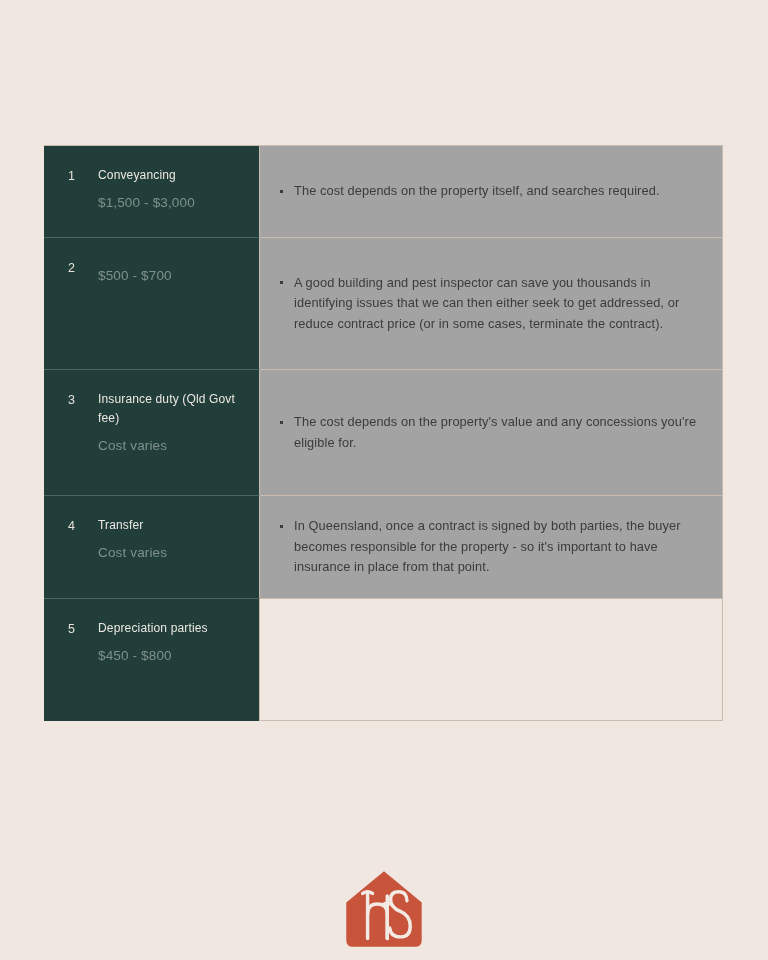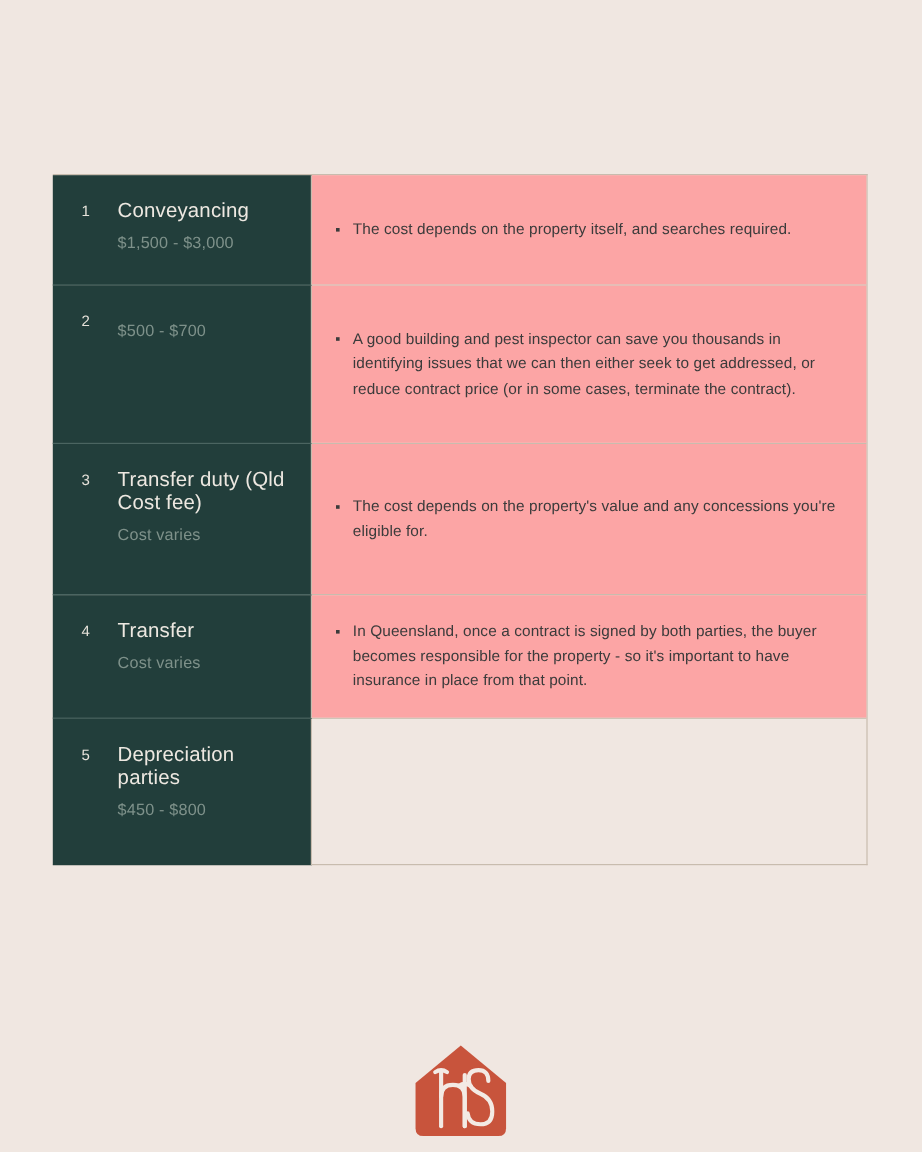--- a/index.html
+++ b/index.html
@@ -59,36 +59,36 @@
     font-size: 12.5px;
     line-height: 19px;
     letter-spacing: 0.2px;
     padding-top: 1px;
   }
   .row-left-body {
     flex: 1 1 auto;
   }
   .row-title {
     color: #EDE8E1;
-    font-size: 17px;
+    font-size: 12px;
     line-height: 19px;
     letter-spacing: 0.15px;
   }
   .row-price {
     color: #7E918A;
     font-size: 13.5px;
     line-height: 19px;
     letter-spacing: 0.15px;
     margin-top: 8px;
   }
 
   
   .row-right {
     flex: 1 1 auto;
-    background: #fca5a5;
+    background: #a3a3a3;
     box-sizing: border-box;
     padding: 20px 18px 20px 20px;
     display: flex;
     flex-direction: column;
     justify-content: center;
   }
   .bullet-list {
     margin: 0;
     padding: 0;
     list-style: none;
@@ -180,21 +180,21 @@
           <span>A good building and pest inspector can save you thousands in identifying issues that we can then either seek to get addressed, or reduce contract price (or in some cases, terminate the contract).</span>
         </li>
       </ul>
     </div>
   </div>
 
   <div class="cost-row" data-h="3">
     <div class="row-left">
       <div class="row-index">3</div>
       <div class="row-left-body">
-        <div class="row-title">Transfer duty (Qld Cost fee)</div>
+        <div class="row-title">Insurance duty (Qld Govt fee)</div>
         <div class="row-price">Cost varies</div>
       </div>
     </div>
     <div class="row-right">
       <ul class="bullet-list">
         <li class="bullet-item">
           <span class="bullet-dot"></span>
           <span>The cost depends on the property's value and any concessions you're eligible for.</span>
         </li>
       </ul>

